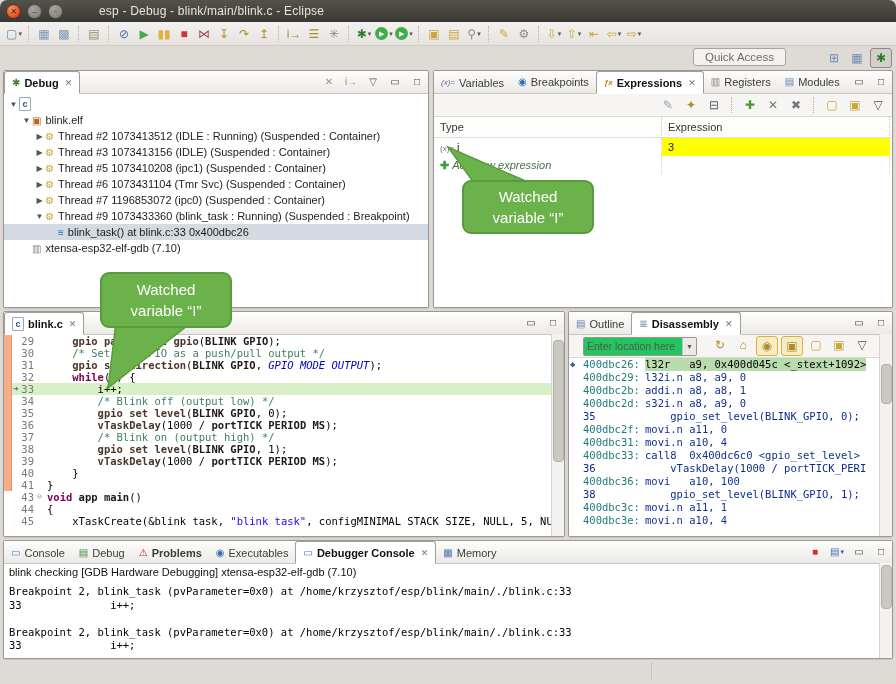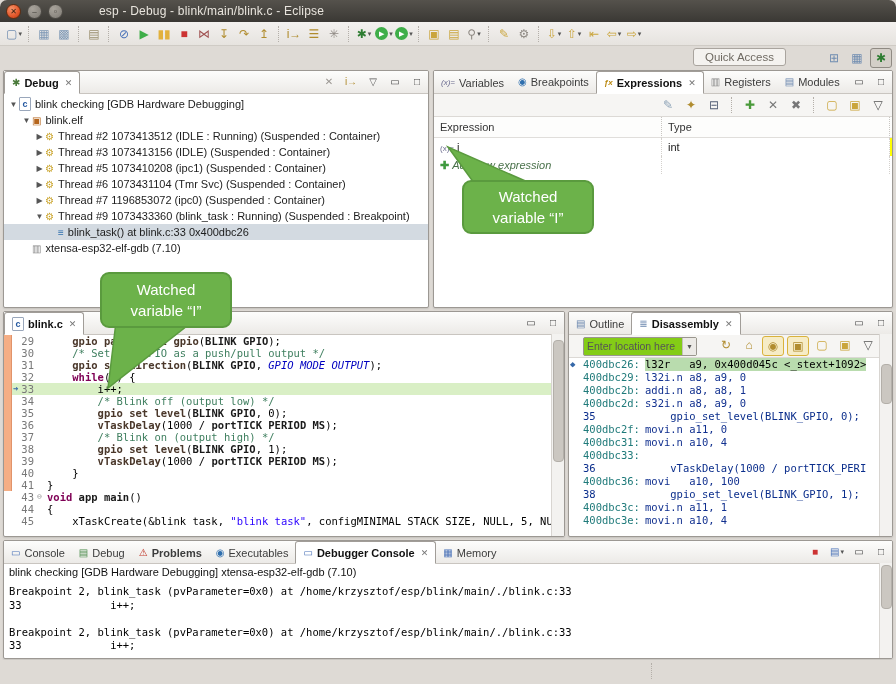--- a/index.html
+++ b/index.html
@@ -65,22 +65,22 @@
   .cl .ln{width:30px;flex:none;text-align:right;color:#787878;padding-right:3px;}
   .cl .fold{width:10px;flex:none;color:#999;font-size:8px;line-height:12px;}
   .cl .ct{flex:1;overflow:hidden;}
   .cl.cur{background:#d9efc5;}
   .ipmark{position:absolute;left:9px;width:12px;color:#3668a8;font-size:9px;z-index:3;}
   .p{color:#000;} .f{color:#4a372a;font-weight:bold;} .k{color:#7f0055;font-weight:bold;}
   .c{color:#3f7f5f;} .m{color:#0000c0;font-style:italic;} .s{color:#2a00ff;} .b{font-weight:bold;color:#1a1a1a;}
   .vscroll{position:absolute;right:0;top:22px;bottom:0;width:12px;background:#f3f2f0;border-left:1px solid #d8d5d1;}
   .thumb{position:absolute;left:1px;width:9px;background:#cbc7c1;border-radius:4px;border:1px solid #b3afa9;}
   
-  .combo{display:inline-flex;align-items:center;height:17px;border:1px solid #9a968f;background:#84cc16;
-         border-radius:2px;margin-right:12px;}
+  .combo{display:inline-flex;align-items:center;height:17px;border:1px solid #9a968f;background:#22c55e;
+         border-radius:2px;margin-right:6px;}
   .combo .cv{width:92px;overflow:hidden;white-space:nowrap;color:#555;padding:0 3px;font-size:10.5px;}
   .combo .cb{width:13px;height:100%;border-left:1px solid #c4c0ba;background:#eceae6;color:#555;
              font-size:7px;display:flex;align-items:center;justify-content:center;}
   .dis{font-family:"DejaVu Sans Mono",monospace;font-size:10.5px;}
   .drow{height:13px;line-height:13px;white-space:pre;display:flex;position:relative;padding-left:14px;}
   .drow .da{width:62px;flex:none;color:#1f7a7a;}
   .drow .dm{width:56px;flex:none;color:#11308f;text-align:right;}
   .drow .do{color:#11308f;}
   .drow .hl{background:#b9dcae;color:#000;}
   .drow.src{color:#0b2e8c;}
@@ -249,21 +249,20 @@
         </span>
         <span class="tbi">
           <span style="color: rgb(68, 68, 68);">□</span>
         </span>
       </span>
   </div>
   <div class="tree" id="debug-tree">
       <div class="trow" style="padding-left: 4px;">
         <span class="arrow">▼</span>
         <span class="ic-cfile ti">c</span>
-        <span>blink checking [GDB Hardware Debugging]</span>
       </div>
       <div class="trow" style="padding-left: 17px;">
         <span class="arrow">▼</span>
         <span class="ti" style="color: rgb(181, 101, 29); font-size: 10px;">▣</span>
         <span>blink.elf</span>
       </div>
       <div class="trow" style="padding-left: 30px;">
         <span class="arrow">▶</span>
         <span class="ti" style="color: rgb(201, 162, 39); font-size: 10px;">⚙</span>
         <span>Thread #2 1073413512 (IDLE : Running) (Suspended : Container)</span>
@@ -359,27 +358,26 @@
         <span style="color: rgb(202, 165, 60);">▢</span>
       </span>
       <span class="tbi">
         <span style="color: rgb(202, 165, 60);">▣</span>
       </span>
       <span class="tbi">
         <span style="color: rgb(85, 85, 85);">▽</span>
       </span>
     </div>
   <div class="exgrid">
+    <div class="exh">Type</div>
     <div class="exh">Expression</div>
-    <div class="exh">Type</div>
     <div class="exh" style="border-right:none;">Value</div>
   </div>
   <div class="exgrid">
     <div class="exc"><span class="xicon">(x)=</span><span>i</span></div>
-    <div class="exc">int</div>
     <div class="exc exval" style="border-right:none;">3</div>
   </div>
   <div class="exgrid">
     <div class="exc addrow"><span class="plus">✚</span><span>Add new expression</span></div>
     <div class="exc"></div>
     <div class="exc" style="border-right:none;"></div>
   </div>
 </div>
 
 <div class="panel" style="left:3px;top:311px;width:562px;height:226px;">
@@ -471,21 +469,21 @@
       </span>
   </div>
   <div class="dis" id="disasm">
       <div class="drow"><span class="dmark">◆</span><span class="da">400dbc26:</span><span class="hl"><span class="dm" style="color: rgb(0, 0, 0);">l32r   </span><span class="do" style="color: rgb(0, 0, 0);">a9, 0x400d045c &lt;_stext+1092&gt;</span></span></div>
       <div class="drow"><span class="da">400dbc29:</span><span><span class="dm">l32i.n </span><span class="do">a8, a9, 0</span></span></div>
       <div class="drow"><span class="da">400dbc2b:</span><span><span class="dm">addi.n </span><span class="do">a8, a8, 1</span></span></div>
       <div class="drow"><span class="da">400dbc2d:</span><span><span class="dm">s32i.n </span><span class="do">a8, a9, 0</span></span></div>
       <div class="drow src"><span class="dn">35</span><span>    gpio_set_level(BLINK_GPIO, 0);</span></div>
       <div class="drow"><span class="da">400dbc2f:</span><span><span class="dm">movi.n </span><span class="do">a11, 0</span></span></div>
       <div class="drow"><span class="da">400dbc31:</span><span><span class="dm">movi.n </span><span class="do">a10, 4</span></span></div>
-      <div class="drow"><span class="da">400dbc33:</span></div>
+      <div class="drow"><span class="da">400dbc33:</span><span><span class="dm">call8  </span><span class="do">0x400dc6c0 &lt;gpio_set_level&gt;</span></span></div>
       <div class="drow src"><span class="dn">36</span><span>    vTaskDelay(1000 / portTICK_PERI</span></div>
       <div class="drow"><span class="da">400dbc36:</span><span><span class="dm">movi   </span><span class="do">a10, 100</span></span></div>
       <div class="drow src"><span class="dn">38</span><span>    gpio_set_level(BLINK_GPIO, 1);</span></div>
       <div class="drow"><span class="da">400dbc3c:</span><span><span class="dm">movi.n </span><span class="do">a11, 1</span></span></div>
       <div class="drow"><span class="da">400dbc3e:</span><span><span class="dm">movi.n </span><span class="do">a10, 4</span></span></div>
     </div>
   <div class="vscroll">
       <div class="thumb" style="top:30px;height:38px;"></div>
     </div>
 </div>

